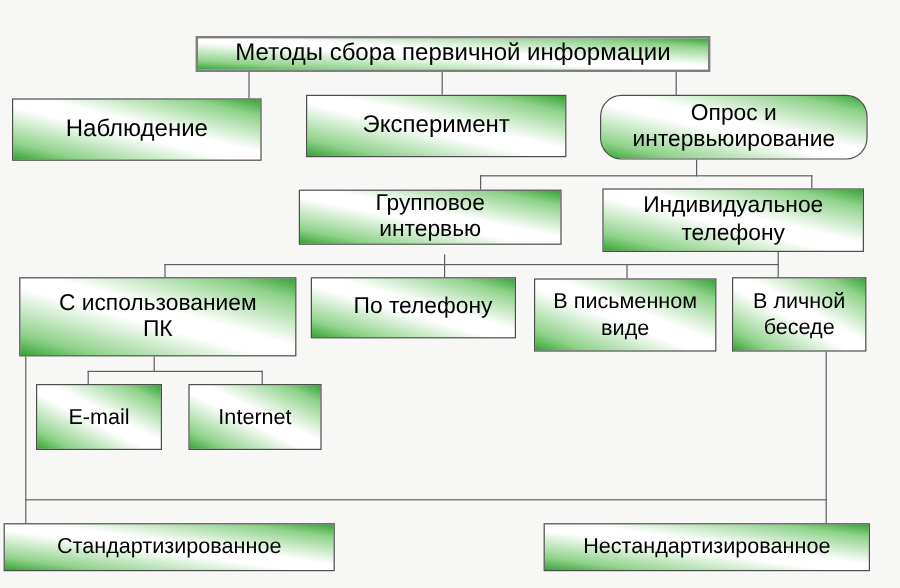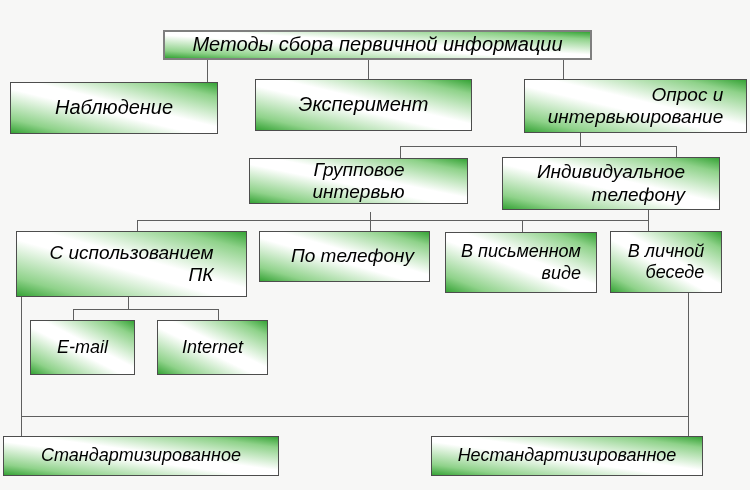--- a/index.html
+++ b/index.html
@@ -12,45 +12,44 @@
   }
   #canvas{position:absolute;left:0;top:0;width:750px;height:490px;}
   .node{
     position:absolute;
     box-sizing:border-box;
     border:1px solid #4d4d4d;
     background:linear-gradient(to bottom left,
       #36a336 0%, #8fd28a 14%, #ffffff 44%, #ffffff 56%, #8fd28a 86%, #36a336 100%);
     color:#000;
     display:flex;align-items:center;justify-content:center;
-    text-align:right;
+    text-align:center;
     white-space:pre-line;
     line-height:1.18;
     font-size:19px;
-    font-style:italic;
   }
   .node.root{border:2px solid #7f7f7f;font-size:20px;}
   .fs20{font-size:20px;}
   .fs18{font-size:18px;}
   .line{position:absolute;background:#5f5f5f;}
   .h{height:1px;}
   .v{width:1px;}
 </style>
 </head>
 <body>
 
 <div id="canvas">
 
   <div class="node root" style="left:163px;top:30px;width:429px;height:30px;">Методы сбора первичной информации</div>
 
   <div class="node fs20" style="left:10px;top:82px;width:208px;height:52px;">Наблюдение</div>
 
   <div class="node fs20" style="left:255px;top:79px;width:217px;height:52px;">Эксперимент</div>
 
-  <div class="node" style="left:524px;top:79px;width:223px;height:54px;">Опрос и
+  <div class="node" style="left:500px;top:79px;width:223px;height:54px;border-radius:18px;">Опрос и
 интервьюирование</div>
 
   <div class="node" style="left:249px;top:158px;width:219px;height:46px;">Групповое
 интервью</div>
 
   <div class="node" style="left:502px;top:157px;width:218px;height:53px;">Индивидуальное
 телефону</div>
 
   <div class="node" style="left:16px;top:231px;width:231px;height:66px;">С использованием
 ПК</div>
@@ -62,21 +61,21 @@
 
   <div class="node fs18" style="left:610px;top:231px;width:112px;height:62px;">В личной
 беседе</div>
 
   <div class="node fs18" style="left:157px;top:320px;width:111px;height:55px;">Internet</div>
 
   <div class="node fs18" style="left:30px;top:320px;width:105px;height:55px;">E-mail</div>
 
   <div class="node fs18" style="left:3px;top:436px;width:276px;height:40px;">Стандартизированное</div>
 
-  <div class="node fs18" style="left:431px;top:436px;width:272px;height:40px;">Нестандартизированное</div>
+  <div class="node fs18" style="left:453px;top:436px;width:272px;height:40px;">Нестандартизированное</div>
 
   <div class="line v" style="left:207px;top:60px;height:22px;"></div>
   <div class="line v" style="left:368px;top:60px;height:19px;"></div>
   <div class="line v" style="left:563px;top:60px;height:19px;"></div>
 
   <div class="line v" style="left:580px;top:133px;height:14px;"></div>
   <div class="line h" style="left:400px;top:146px;width:277px;"></div>
   <div class="line v" style="left:400px;top:146px;height:12px;"></div>
   <div class="line v" style="left:676px;top:146px;height:11px;"></div>
 

